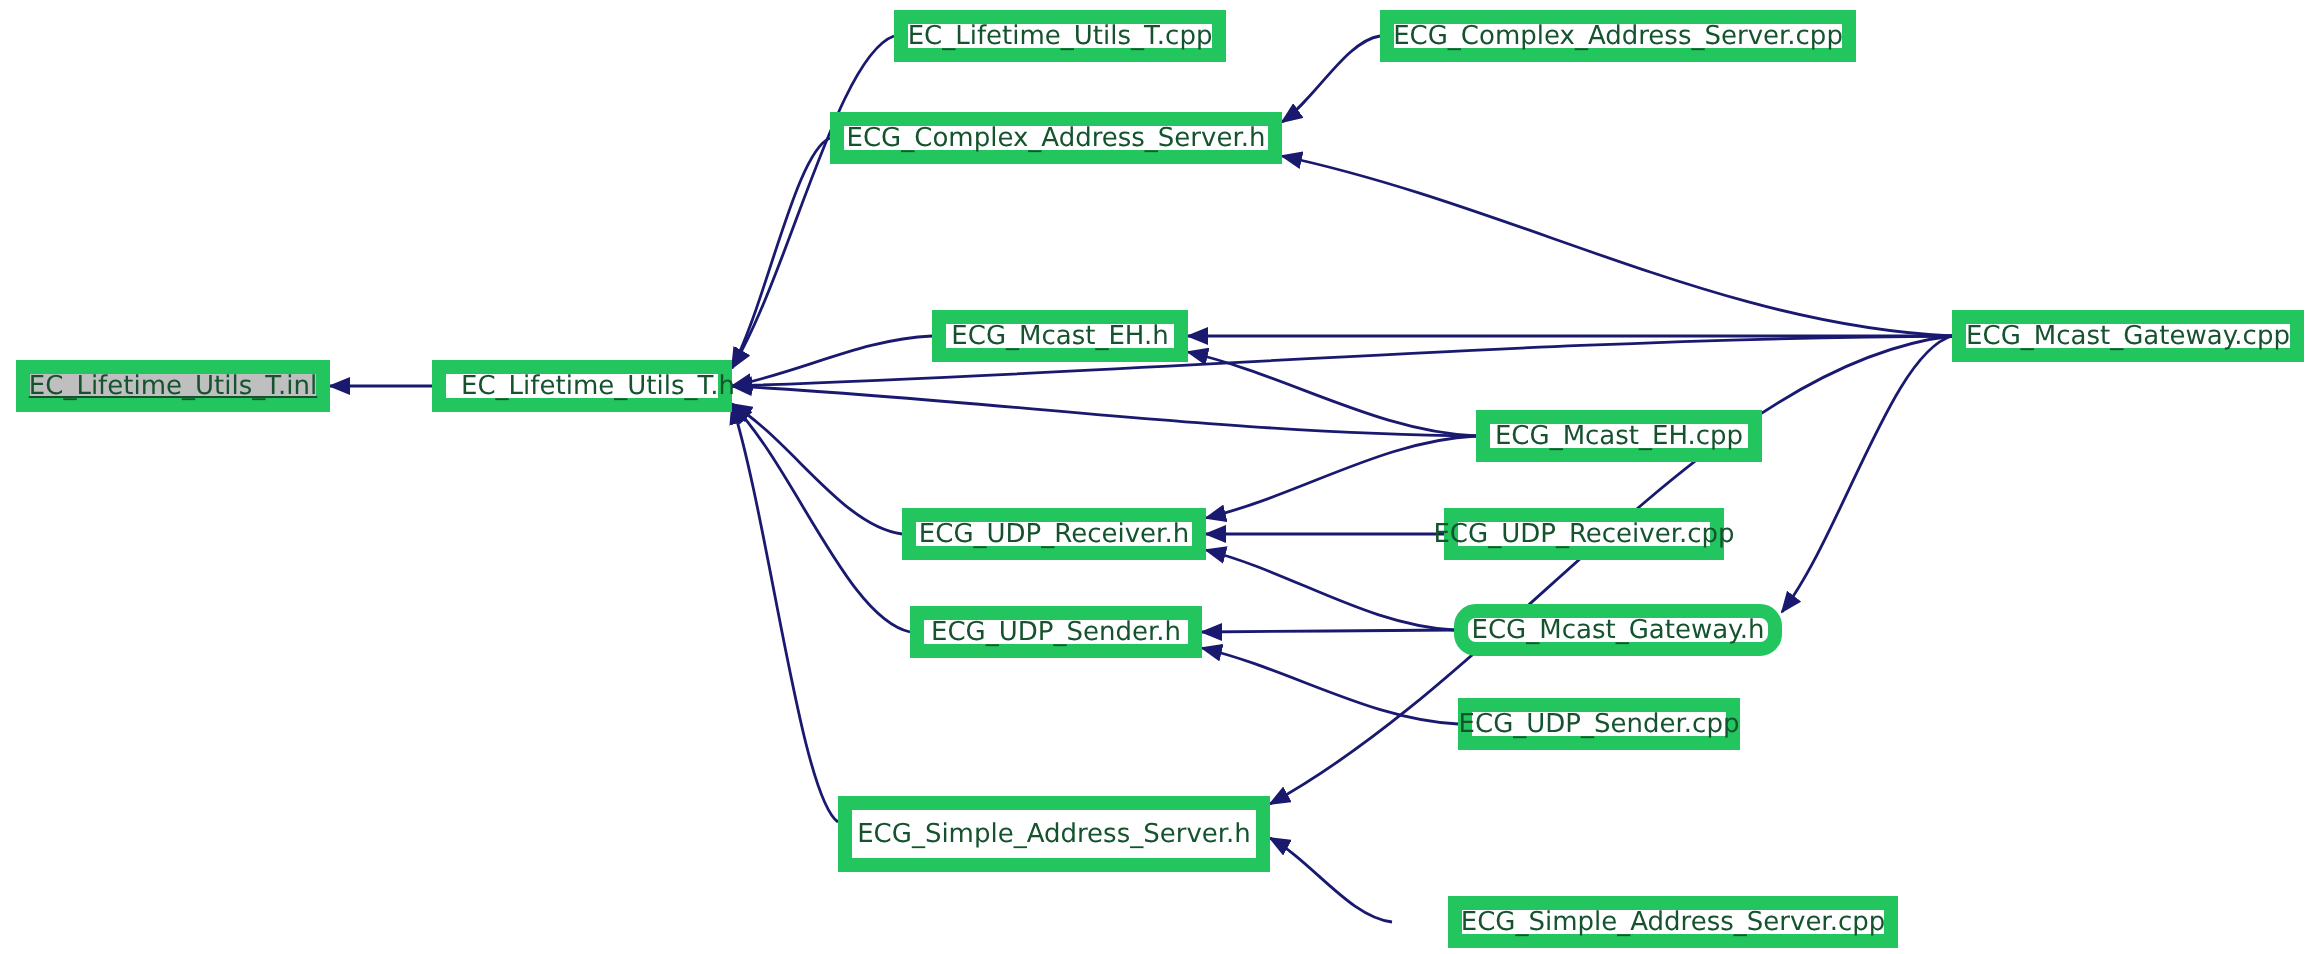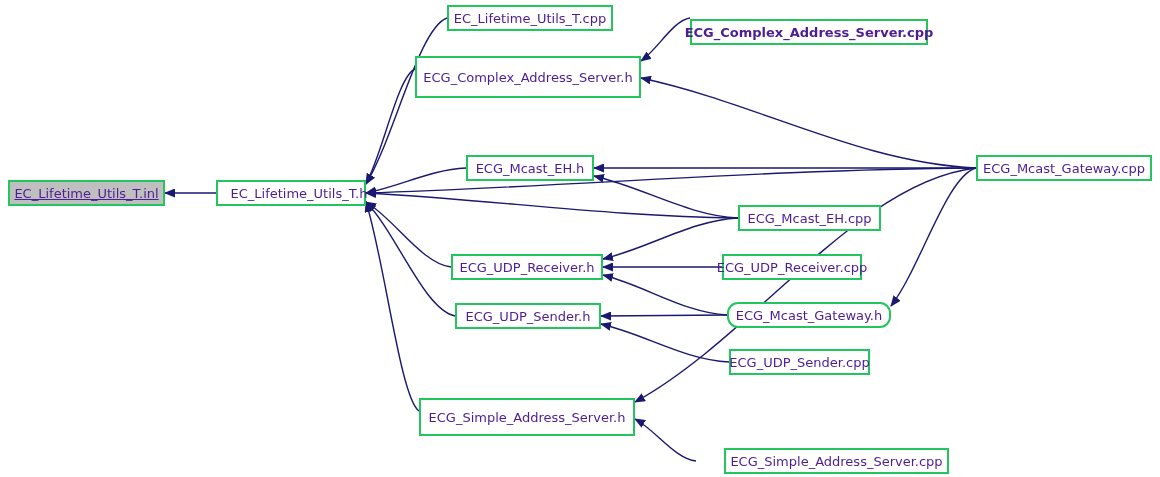--- a/index.html
+++ b/index.html
@@ -19,23 +19,23 @@
     position: absolute;
     left: 0;
     top: 0;
     width: 1160px;
     height: 477px;
     pointer-events: none;
   }
   .graph-node {
     position: absolute;
     box-sizing: border-box;
-    border: 2px solid #22c55e;
+    border: 7px solid #22c55e;
     background: #ffffff;
-    color: #4c1d95;
+    color: #14532d;
     font-size: 13px;
     line-height: 1;
     display: flex;
     align-items: center;
     justify-content: center;
     white-space: nowrap;
     letter-spacing: 0px;
   }
   .graph-node.highlighted {
     background: #bfbfbf;
@@ -84,24 +84,24 @@
   <div id="node-layer">
       <div class="graph-node highlighted" style="left: 8px; top: 180px; width: 157px; height: 26px; text-decoration: underline;">
         <span class="node-label">EC_Lifetime_Utils_T.inl</span>
       </div>
       <div class="graph-node" style="left: 216px; top: 180px; width: 150px; height: 26px; padding-left: 16px;">
         <span class="node-label">EC_Lifetime_Utils_T.h</span>
       </div>
       <div class="graph-node" style="left: 447px; top: 5px; width: 166px; height: 26px;">
         <span class="node-label">EC_Lifetime_Utils_T.cpp</span>
       </div>
-      <div class="graph-node" style="left: 415px; top: 56px; width: 226px; height: 42px; align-items: center;">
+      <div class="graph-node" style="left: 415px; top: 56px; width: 226px; height: 26px; align-items: center;">
         <span class="node-label">ECG_Complex_Address_Server.h</span>
       </div>
-      <div class="graph-node" style="left: 690px; top: 19px; width: 238px; height: 26px; font-weight: bold;">
+      <div class="graph-node" style="left: 690px; top: 5px; width: 238px; height: 26px;">
         <span class="node-label">ECG_Complex_Address_Server.cpp</span>
       </div>
       <div class="graph-node" style="left: 466px; top: 155px; width: 128px; height: 26px;">
         <span class="node-label">ECG_Mcast_EH.h</span>
       </div>
       <div class="graph-node" style="left: 976px; top: 155px; width: 176px; height: 26px;">
         <span class="node-label">ECG_Mcast_Gateway.cpp</span>
       </div>
       <div class="graph-node" style="left: 738px; top: 205px; width: 143px; height: 26px;">
         <span class="node-label">ECG_Mcast_EH.cpp</span>

